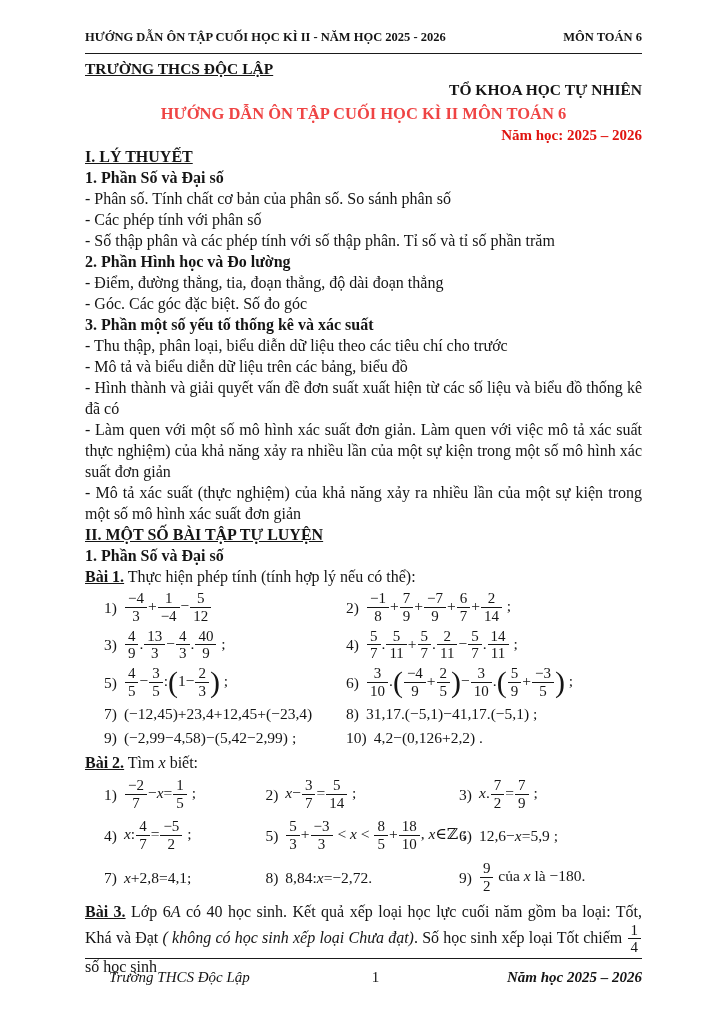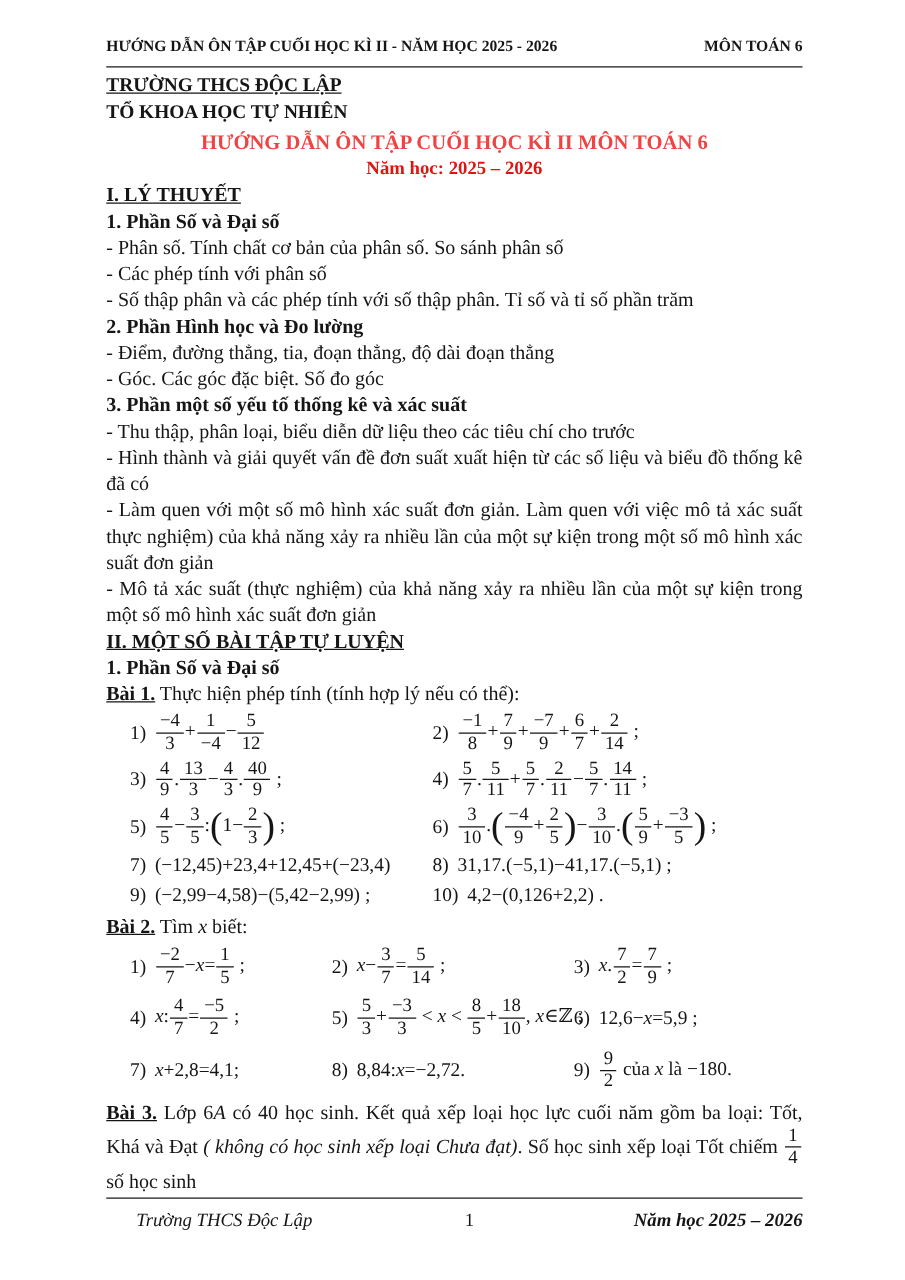--- a/index.html
+++ b/index.html
@@ -15,24 +15,24 @@
     overflow:hidden;
   }
   
   .doc-header {
     display:flex; justify-content:space-between; align-items:flex-end;
     font-weight:bold; font-size:12.5px; line-height:15px;
     padding-bottom:8px; border-bottom:1.5px solid #1a1a1a;
   }
   
   .school-name { font-weight:bold; font-size:15.5px; margin-top:4px; text-decoration:underline; }
-  .school-dept { font-weight:bold; font-size:15.5px; }
+  .school-dept { font-weight:bold; font-size:15.5px;text-align:right; }
   
   .title-main { text-align:center; font-weight:bold; font-size:16.5px; line-height:23px; margin-top:2px; }
-  .title-year { text-align:center; font-weight:bold; font-size:15px; line-height:21px; }
+  .title-year { text-align:right; font-weight:bold; font-size:15px; line-height:21px; }
   
   .sec-heading { font-weight:bold; text-decoration:underline; }
   .sub-heading { font-weight:bold; }
   .line { }
   .just { text-align:justify; }
   
   .bai { font-weight:bold; text-decoration:underline; }
   
   .grid2 { display:grid; grid-template-columns:45% 55%; padding-left:19px; row-gap:3px; margin:3px 0 4px; }
   .grid3 { display:grid; grid-template-columns:30% 36% 34%; padding-left:19px; row-gap:7px; margin:4px 0 4px; }
@@ -78,20 +78,21 @@
   <p class="line">- Phân số. Tính chất cơ bản của phân số. So sánh phân số</p>
   <p class="line">- Các phép tính với phân số</p>
   <p class="line">- Số thập phân và các phép tính với số thập phân. Tỉ số và tỉ số phần trăm</p>
 
   <div class="sub-heading">2. Phần Hình học và Đo lường</div>
   <p class="line">- Điểm, đường thẳng, tia, đoạn thẳng, độ dài đoạn thẳng</p>
   <p class="line">- Góc. Các góc đặc biệt. Số đo góc</p>
 
   <div class="sub-heading">3. Phần một số yếu tố thống kê và xác suất</div>
   <p class="line">- Thu thập, phân loại, biểu diễn dữ liệu theo các tiêu chí cho trước</p>
+  <p class="line">- Mô tả và biểu diễn dữ liệu trên các bảng, biểu đồ</p>
   <p class="line just">- Hình thành và giải quyết vấn đề đơn suất xuất hiện từ các số liệu và biểu đồ thống kê đã có</p>
   <p class="line just">- Làm quen với một số mô hình xác suất đơn giản. Làm quen với việc mô tả xác suất thực nghiệm) của khả năng xảy ra nhiều lần của một sự kiện trong một số mô hình xác suất đơn giản</p>
   <p class="line just">- Mô tả xác suất (thực nghiệm) của khả năng xảy ra nhiều lần của một sự kiện trong một số mô hình xác suất đơn giản</p>
 
   <div class="sec-heading">II. MỘT SỐ BÀI TẬP TỰ LUYỆN</div>
   <div class="sub-heading">1. Phần Số và Đại số</div>
 
   <p class="line"><span class="bai">Bài 1.</span> <span>Thực hiện phép tính (tính hợp lý nếu có thể):</span></p>
 
   <div class="grid2">

